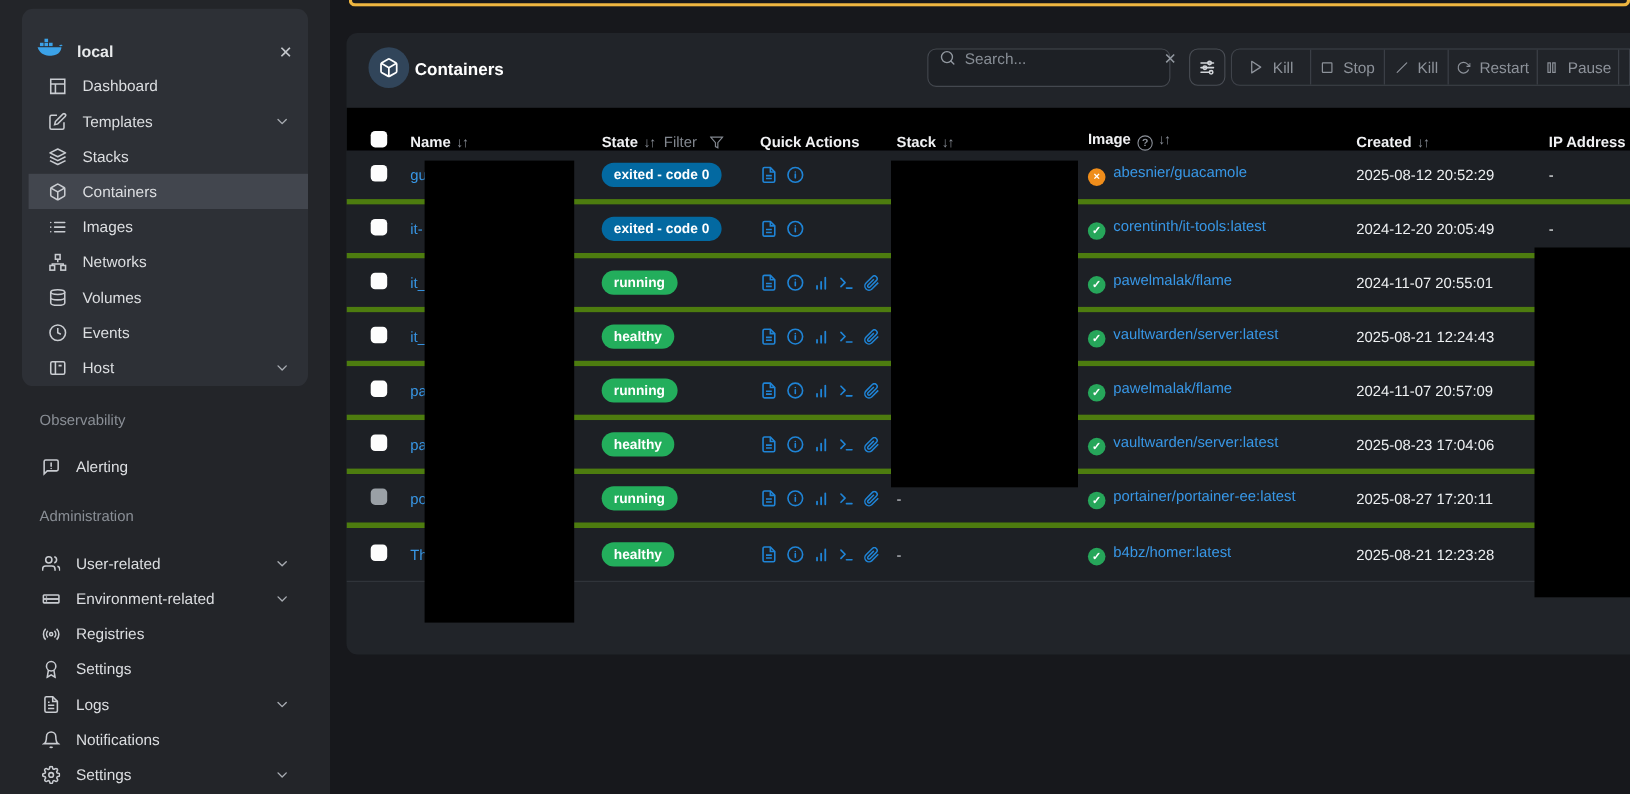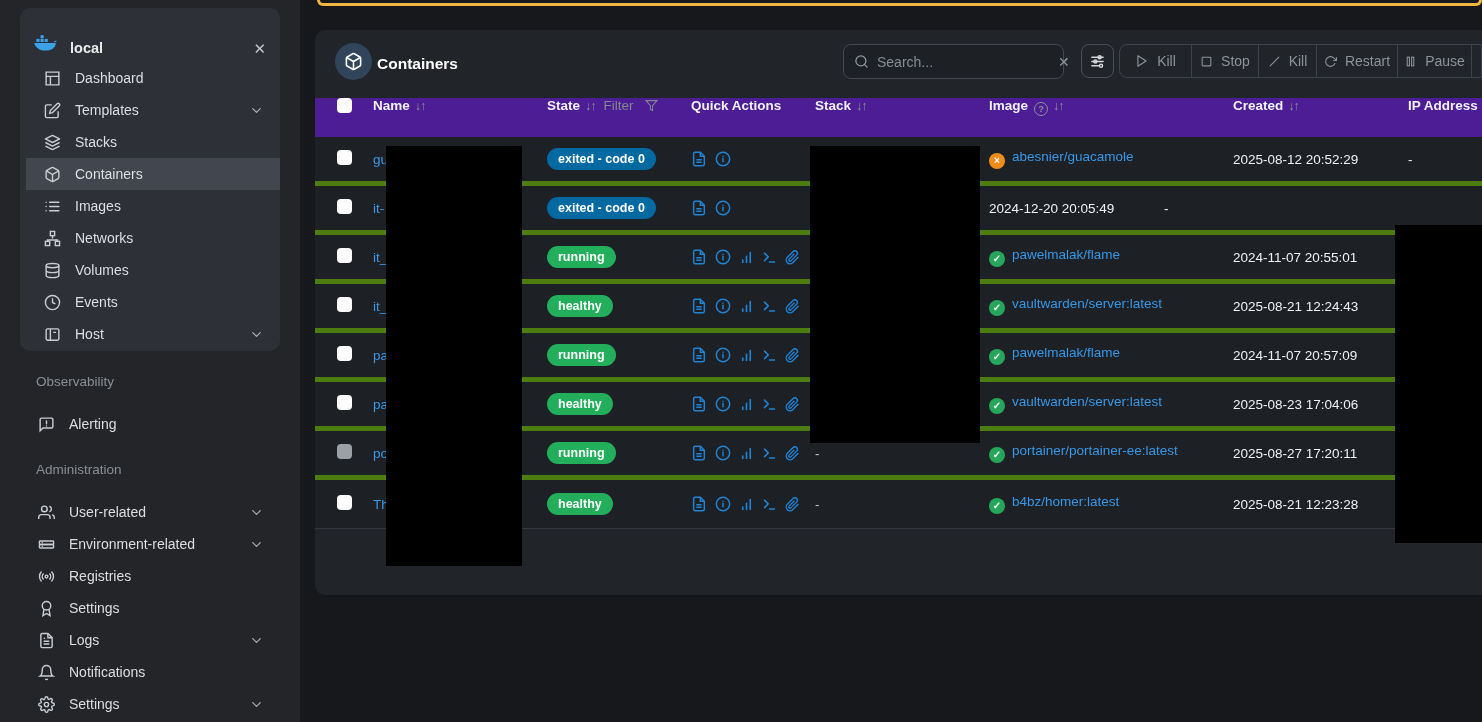--- a/index.html
+++ b/index.html
@@ -26,35 +26,35 @@
 
   
   .main { position:absolute; left:300px; top:0; width:1182px; height:722px; background:#17181c; }
   .banner-edge { position:absolute; left:17px; top:0; right:0; height:6px; border:3px solid #efb640; border-top:none; border-radius:0 0 10px 10px; }
   .panel { position:absolute; left:15px; top:30px; right:0; height:565px; background:#212429; border-radius:10px 0 0 10px; overflow:hidden; }
 
   .panel-head { position:relative; height:68px; }
   .page-ic { position:absolute; left:20px; top:13px; width:37px; height:37px; border-radius:50%; background:#31455a; display:flex; align-items:center; justify-content:center; color:#fff; }
   .page-title { position:absolute; left:62px; top:25px; font-size:15.5px; font-weight:700; color:#fff; }
 
-  .search { position:absolute; left:528px; top:14px; width:221px; height:35px; border:1px solid #44484f; border-radius:8px; background:#1d2025; display:flex; align-items:center; padding:0 10px; }
+  .search { position:absolute; left:528px; top:14px; width:221px; height:35px; border:1px solid #44484f; border-radius:8px; background:#1d2025; display:flex; align-items:flex-start; padding:0 10px; }
   .search input { flex:1; background:transparent; border:none; outline:none; color:#cfd2d6; font-size:14px; margin-left:8px; font-family:"Liberation Sans",sans-serif; }
   .search input::placeholder { color:#878d95; }
   .search .clear { color:#9298a0; font-size:14px; cursor:pointer; }
   .search .mag { color:#9298a0; }
 
   .tbl-settings { position:absolute; left:766px; top:14px; width:33px; height:34px; border:1px solid #4a4e55; border-radius:8px; background:transparent; display:flex; align-items:center; justify-content:center; color:#d2d5d9; cursor:pointer; }
 
   .btn-group { position:absolute; left:804px; top:14px; right:0; height:34px; display:flex; border:1px solid #3f434a; border-radius:8px 0 0 8px; overflow:hidden; }
   .gbtn { display:flex; align-items:center; justify-content:center; gap:8px; color:#8d929a; font-size:14px; background:transparent; border:none; border-right:1px solid #3f434a; cursor:pointer; font-family:"Liberation Sans",sans-serif; }
   .gbtn:last-child { border-right:none; }
 
   
   .table { position:absolute; left:0; right:0; top:68px; }
-  .thead { display:flex; align-items:flex-start; height:39px; background:#4c1d95; font-size:13.5px; font-weight:700; color:#f0f1f3; }
+  .thead { display:flex; align-items:flex-end; height:39px; background:#000000; font-size:13.5px; font-weight:700; color:#f0f1f3; }
   .trow { display:flex; align-items:center; height:49px; background:#1d2025; border-bottom:5px solid #4d7c0f; font-size:13.5px; }
   .trow:last-child { border-bottom:1px solid #34373d; }
   .c-cb   { width:58px;  padding-left:22px; }
   .c-name { width:174px; }
   .c-state{ width:144px; }
   .c-qa   { width:124px; }
   .c-stack{ width:174px; }
   .c-img  { width:244px; }
   .c-crt  { width:175px; }
   .c-ip   { flex:1; }
@@ -457,20 +457,21 @@
             <span class="qa">
           <svg class="ic" width="16" height="16">
                 <use href="#i-filetext"></use>
               </svg>
           <svg class="ic" width="16" height="16">
                 <use href="#i-info"></use>
               </svg>
         </span>
           </div>
         <div class="c-stack"><span class="dash"></span></div>
+        <div class="c-img"><span class="dot ok">✓</span><a class="link">corentinth/it-tools:latest</a></div>
         <div class="c-crt"><span class="plain">2024-12-20 20:05:49</span></div>
         <div class="c-ip"><span class="plain">-</span></div>
       </div>
 
       <div class="trow">
         <div class="c-cb"><span class="checkbox"></span></div>
         <div class="c-name"><a class="link">it_</a></div>
         <div class="c-state"><span class="badge success">running</span></div>
         <div class="c-qa">
             <span class="qa">

